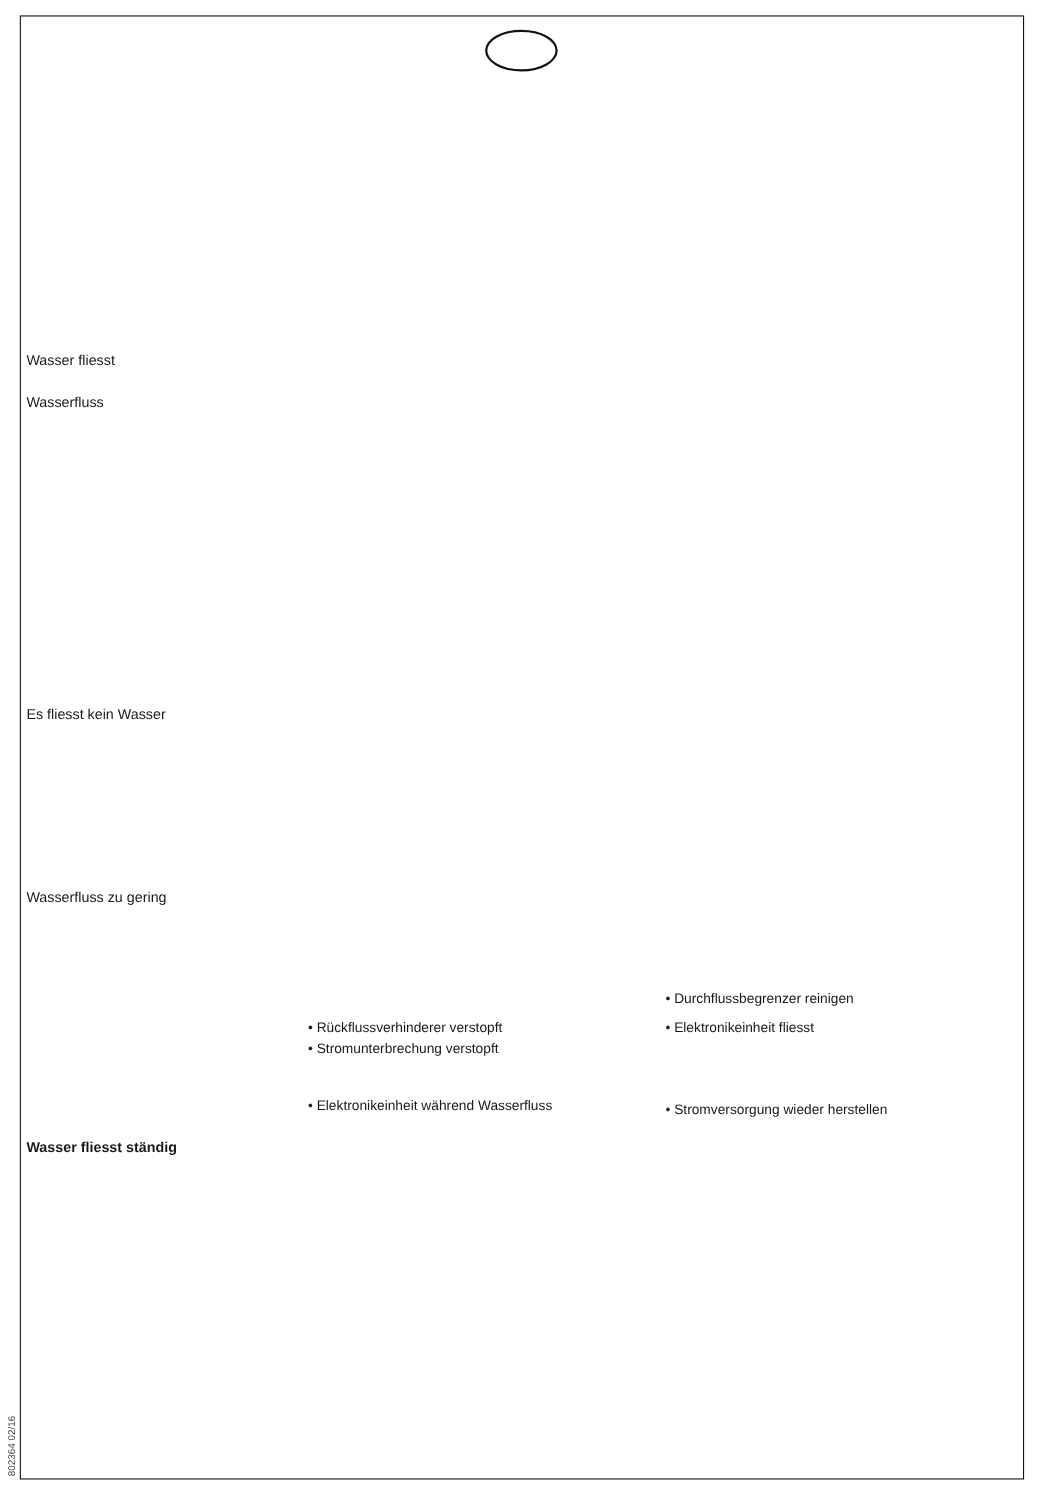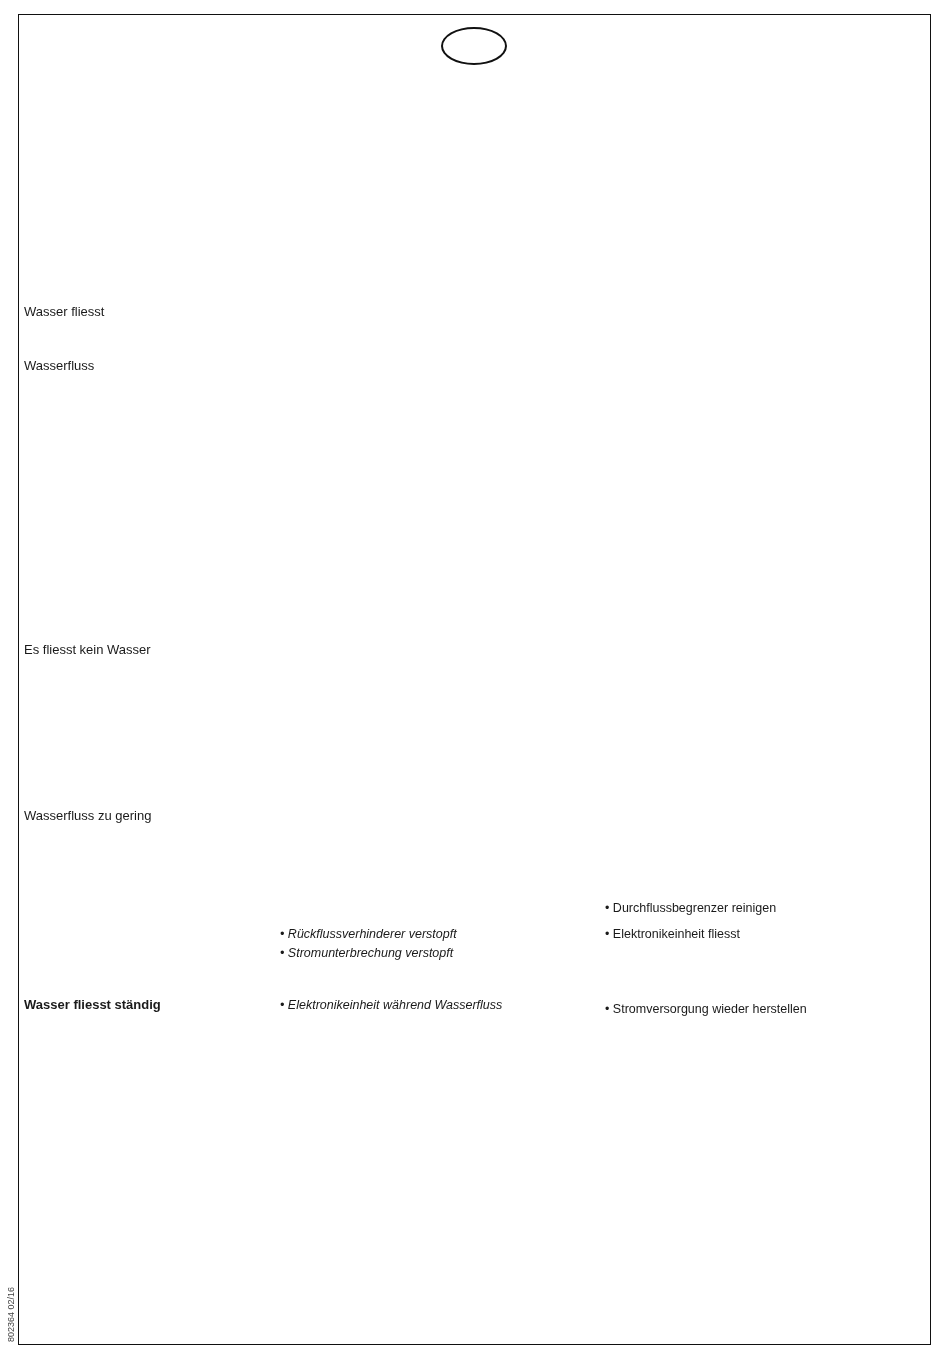--- a/index.html
+++ b/index.html
@@ -39,31 +39,31 @@
   .label {
     position: absolute;
     left: 24px;
     font-size: 13px;
     line-height: 16px;
     color: #1a1a1a;
     white-space: nowrap;
   }
   .label.bold {
     font-weight: bold;
+    margin-top: 38px;
   }
   .bullet {
     position: absolute;
     font-size: 12.5px;
     line-height: 16px;
     color: #1a1a1a;
     white-space: nowrap;
   }
   .col-mid {
     left: 280px;
-    font-style: italic;
   }
   .col-right {
     left: 605px;
   }
   .vert-code {
     position: absolute;
     left: 6px;
     top: 1342px;
     transform: rotate(-90deg);
     transform-origin: 0 0;
@@ -75,21 +75,21 @@
 </style>
 </head>
 <body>
 
 <div class="page">
 
   <div class="frame"></div>
 
   <div class="oval"></div>
 
-  <div class="label" style="top:304px">Wasser fliesst</div>
+  <div class="label" style="top:320px">Wasser fliesst</div>
 
   <div class="label" style="top:358px">Wasserfluss</div>
 
   <div class="label" style="top:642px">Es fliesst kein Wasser</div>
 
   <div class="label" style="top:808px">Wasserfluss zu gering</div>
 
   <div class="label bold" style="top:997px">Wasser fliesst ständig</div>
 
   <div class="bullet col-mid" style="top:926px">• Rückflussverhinderer verstopft</div>

